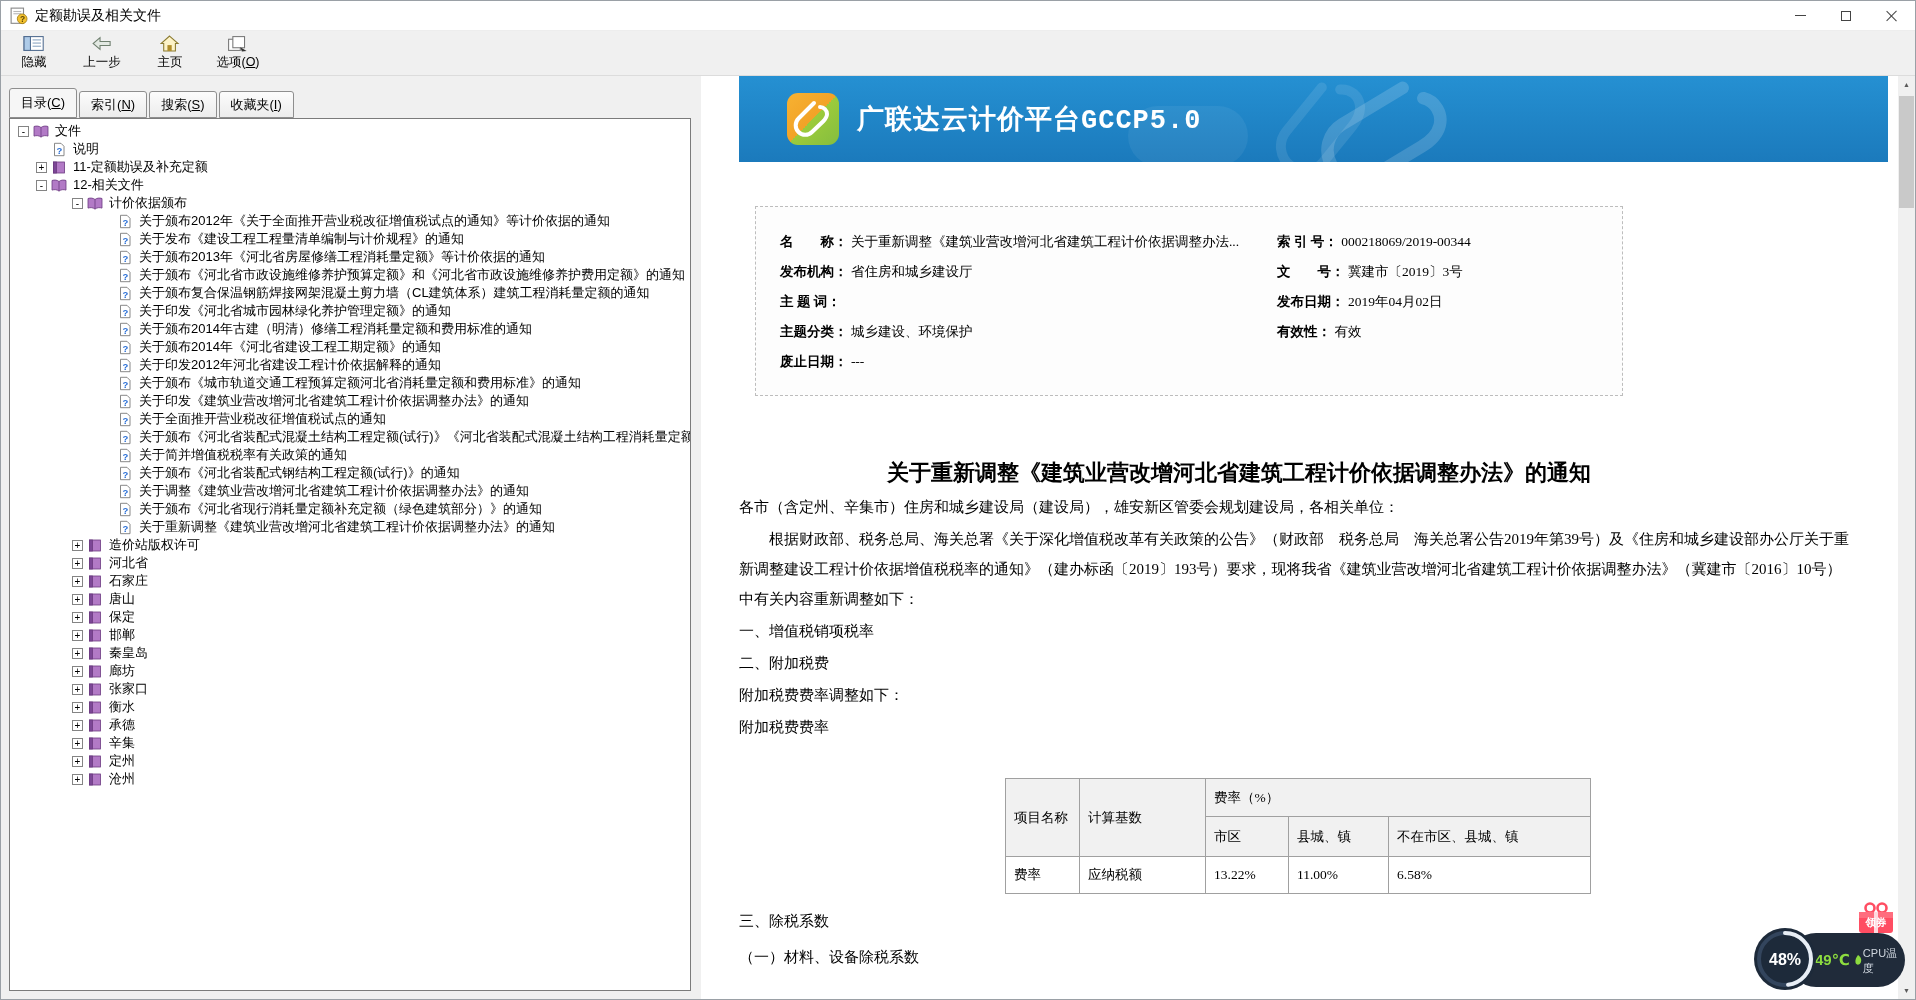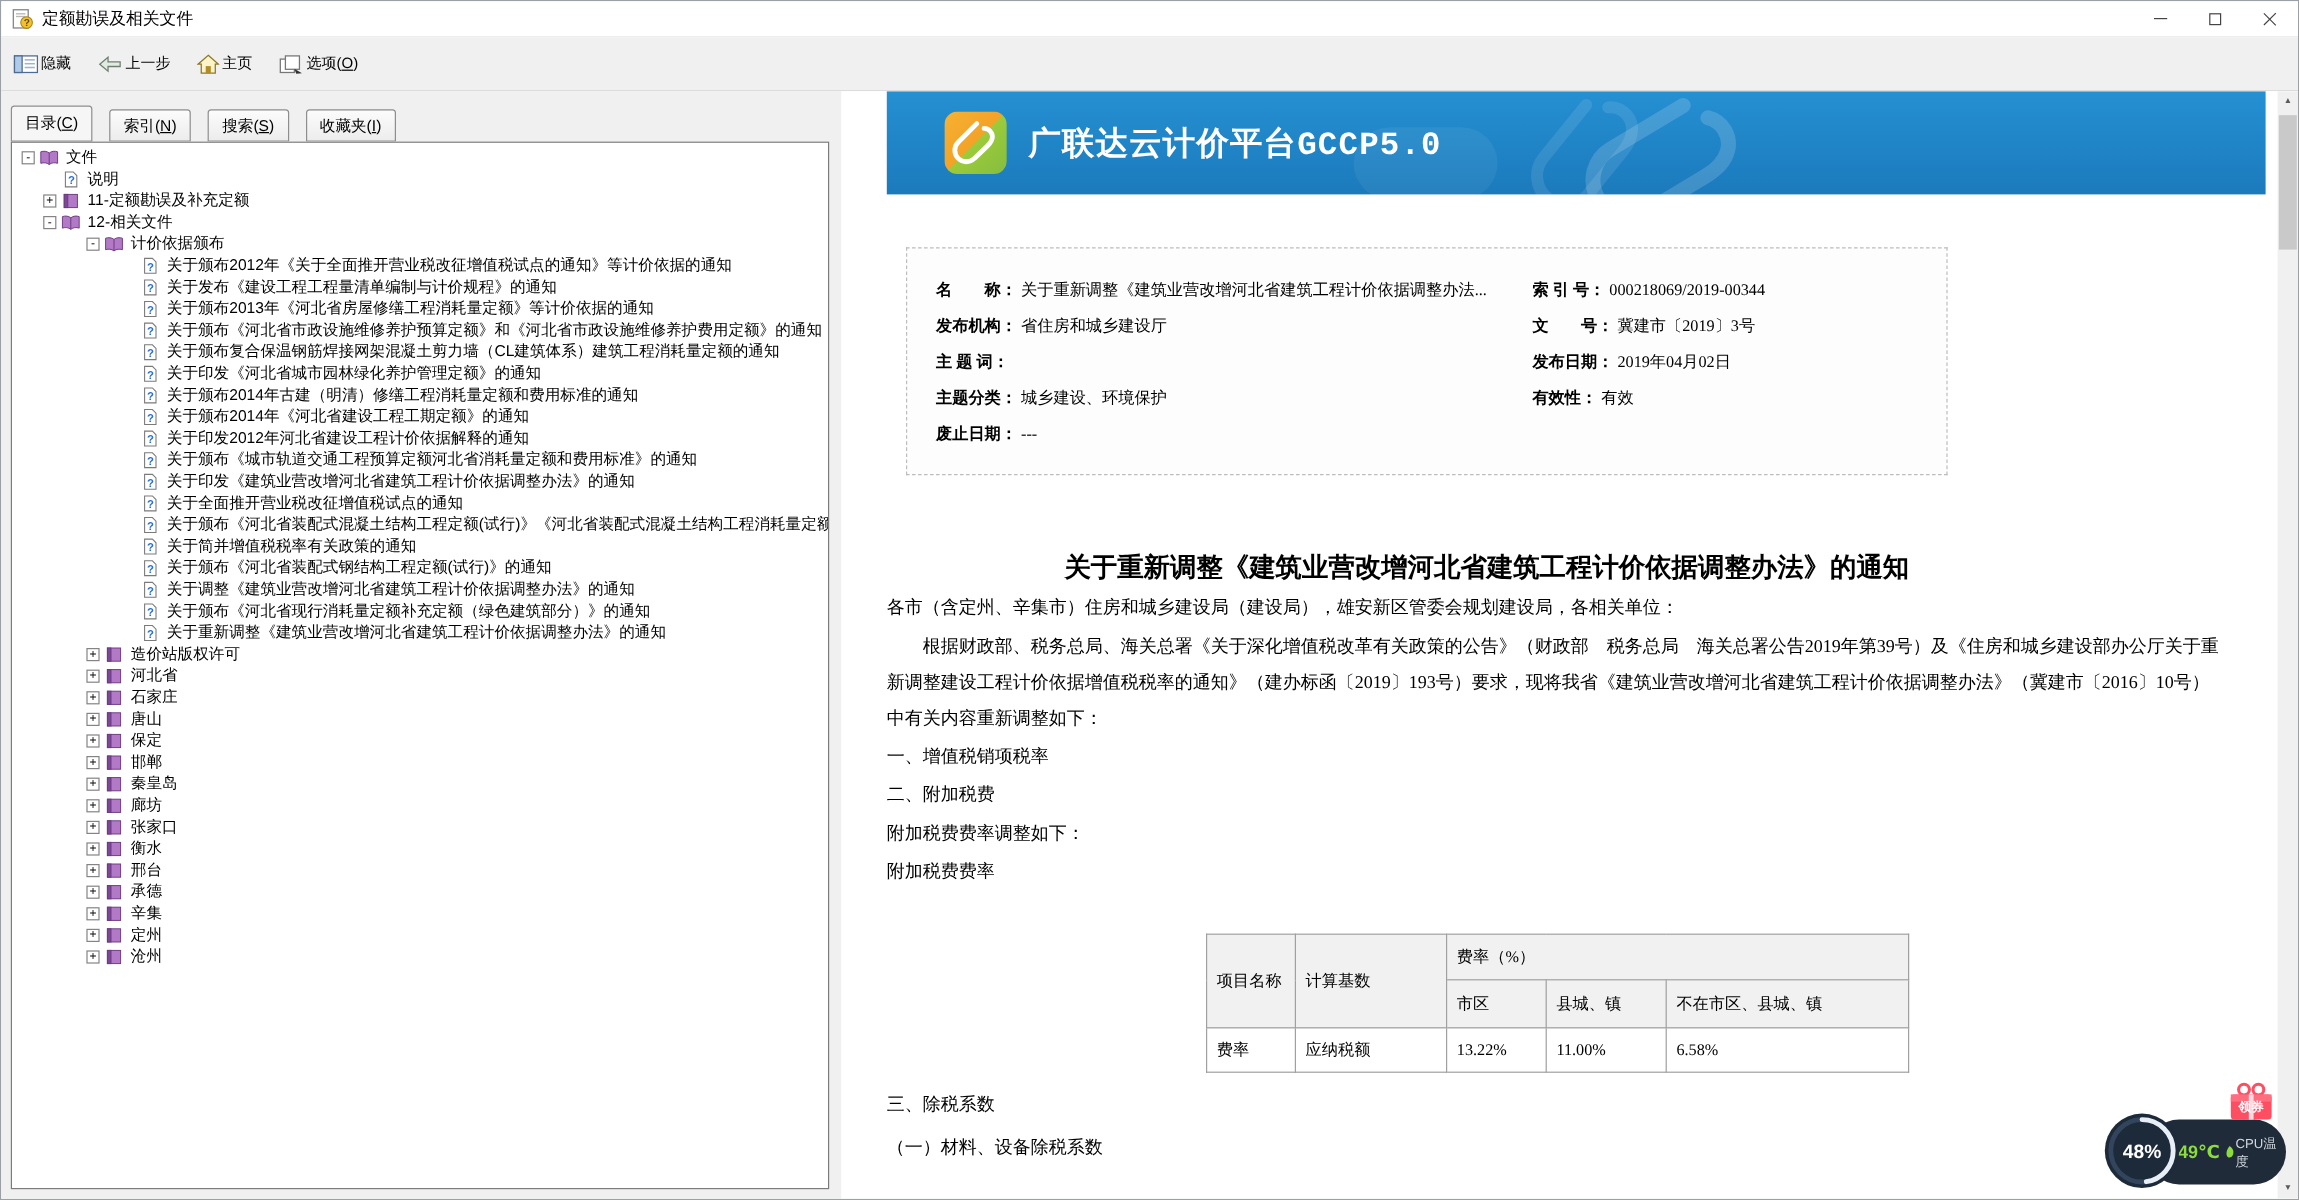--- a/index.html
+++ b/index.html
@@ -16,31 +16,31 @@
   .win-btn{width:46px;height:100%;display:flex;align-items:center;justify-content:center}
   .g-min{width:11px;border-top:1px solid #444}
   .g-max{width:10px;height:10px;border:1px solid #444}
   .g-close{width:12px;height:12px;position:relative}
   .g-close::before,.g-close::after{content:"";position:absolute;left:5px;top:-1px;width:1.4px;height:14px;background:#444}
   .g-close::before{transform:rotate(45deg)}.g-close::after{transform:rotate(-45deg)}
 
   
   .toolbar{position:absolute;top:30px;left:0;right:0;height:45px;background:#f0f0f0;
     border-bottom:1px solid #dcdcdc;display:flex;align-items:center;padding-left:10px;gap:22px}
-  .tool-btn{display:flex;flex-direction:row;align-items:center;justify-content:center;
+  .tool-btn{display:flex;flex-direction:column;align-items:center;justify-content:center;
     min-width:46px;height:42px;font-size:12.5px;gap:2px;cursor:default}
   .tool-btn svg{height:17px}
   .u{text-decoration:underline}
 
   
   .main{position:absolute;top:75px;left:0;right:0;bottom:0;background:#f0f0f0}
   .left-pane{position:absolute;top:0;left:0;width:700px;bottom:0;background:#f0f0f0}
   .nav-tabs{position:absolute;top:12px;left:8px;height:30px;display:flex;align-items:flex-end}
   .nav-tab{height:27px;padding:0 11px;display:flex;align-items:center;font-size:13px;
-    background:linear-gradient(#fcfcfc,#ececec);border:1px solid #8e8e8e;margin-right:14px;
+    background:linear-gradient(#fcfcfc,#ececec);border:1px solid #8e8e8e;margin-right:2px;
     border-radius:3px 3px 0 0}
   .nav-tab.active{height:30px;background:#f6f6f6;position:relative;z-index:2}
 
   .tree-box{position:absolute;top:42px;left:8px;right:10px;bottom:8px;background:#fff;
     border:1px solid #7b7b7b;overflow:hidden;padding-top:3px}
   .tree-row{height:18px;display:flex;align-items:center;font-size:13px;white-space:nowrap}
   .tree-row[data-level="0"]{padding-left:8px}
   .tree-row[data-level="1"]{padding-left:26px}
   .tree-row[data-level="2"]{padding-left:62px}
   .tree-row[data-level="3"]{padding-left:92px}
@@ -593,32 +593,20 @@
 
               <svg class="ic-book-closed" viewBox="0 0 16 14">
                 <rect x="2.5" y="1.5" width="11" height="11" fill="#b27ac6" stroke="#6b3a80" stroke-width="0.8"></rect>
                 <rect x="2.5" y="1.5" width="3" height="11" fill="#7c4796" stroke="#6b3a80" stroke-width="0.8"></rect>
               </svg>
 
             </span>
             <span class="tlabel">衡水</span>
           </div>
 
-          <div class="tree-row" data-level="2" data-toggle="plus" data-icon="book-closed">
-            <span class="toggle"></span>
-            <span class="ticon">
-
-              <svg class="ic-book-closed" viewBox="0 0 16 14">
-                <rect x="2.5" y="1.5" width="11" height="11" fill="#b27ac6" stroke="#6b3a80" stroke-width="0.8"></rect>
-                <rect x="2.5" y="1.5" width="3" height="11" fill="#7c4796" stroke="#6b3a80" stroke-width="0.8"></rect>
-              </svg>
-
-            </span>
-            <span class="tlabel">邢台</span>
-          </div>
 
           <div class="tree-row" data-level="2" data-toggle="plus" data-icon="book-closed">
             <span class="toggle"></span>
             <span class="ticon">
 
               <svg class="ic-book-closed" viewBox="0 0 16 14">
                 <rect x="2.5" y="1.5" width="11" height="11" fill="#b27ac6" stroke="#6b3a80" stroke-width="0.8"></rect>
                 <rect x="2.5" y="1.5" width="3" height="11" fill="#7c4796" stroke="#6b3a80" stroke-width="0.8"></rect>
               </svg>
 

